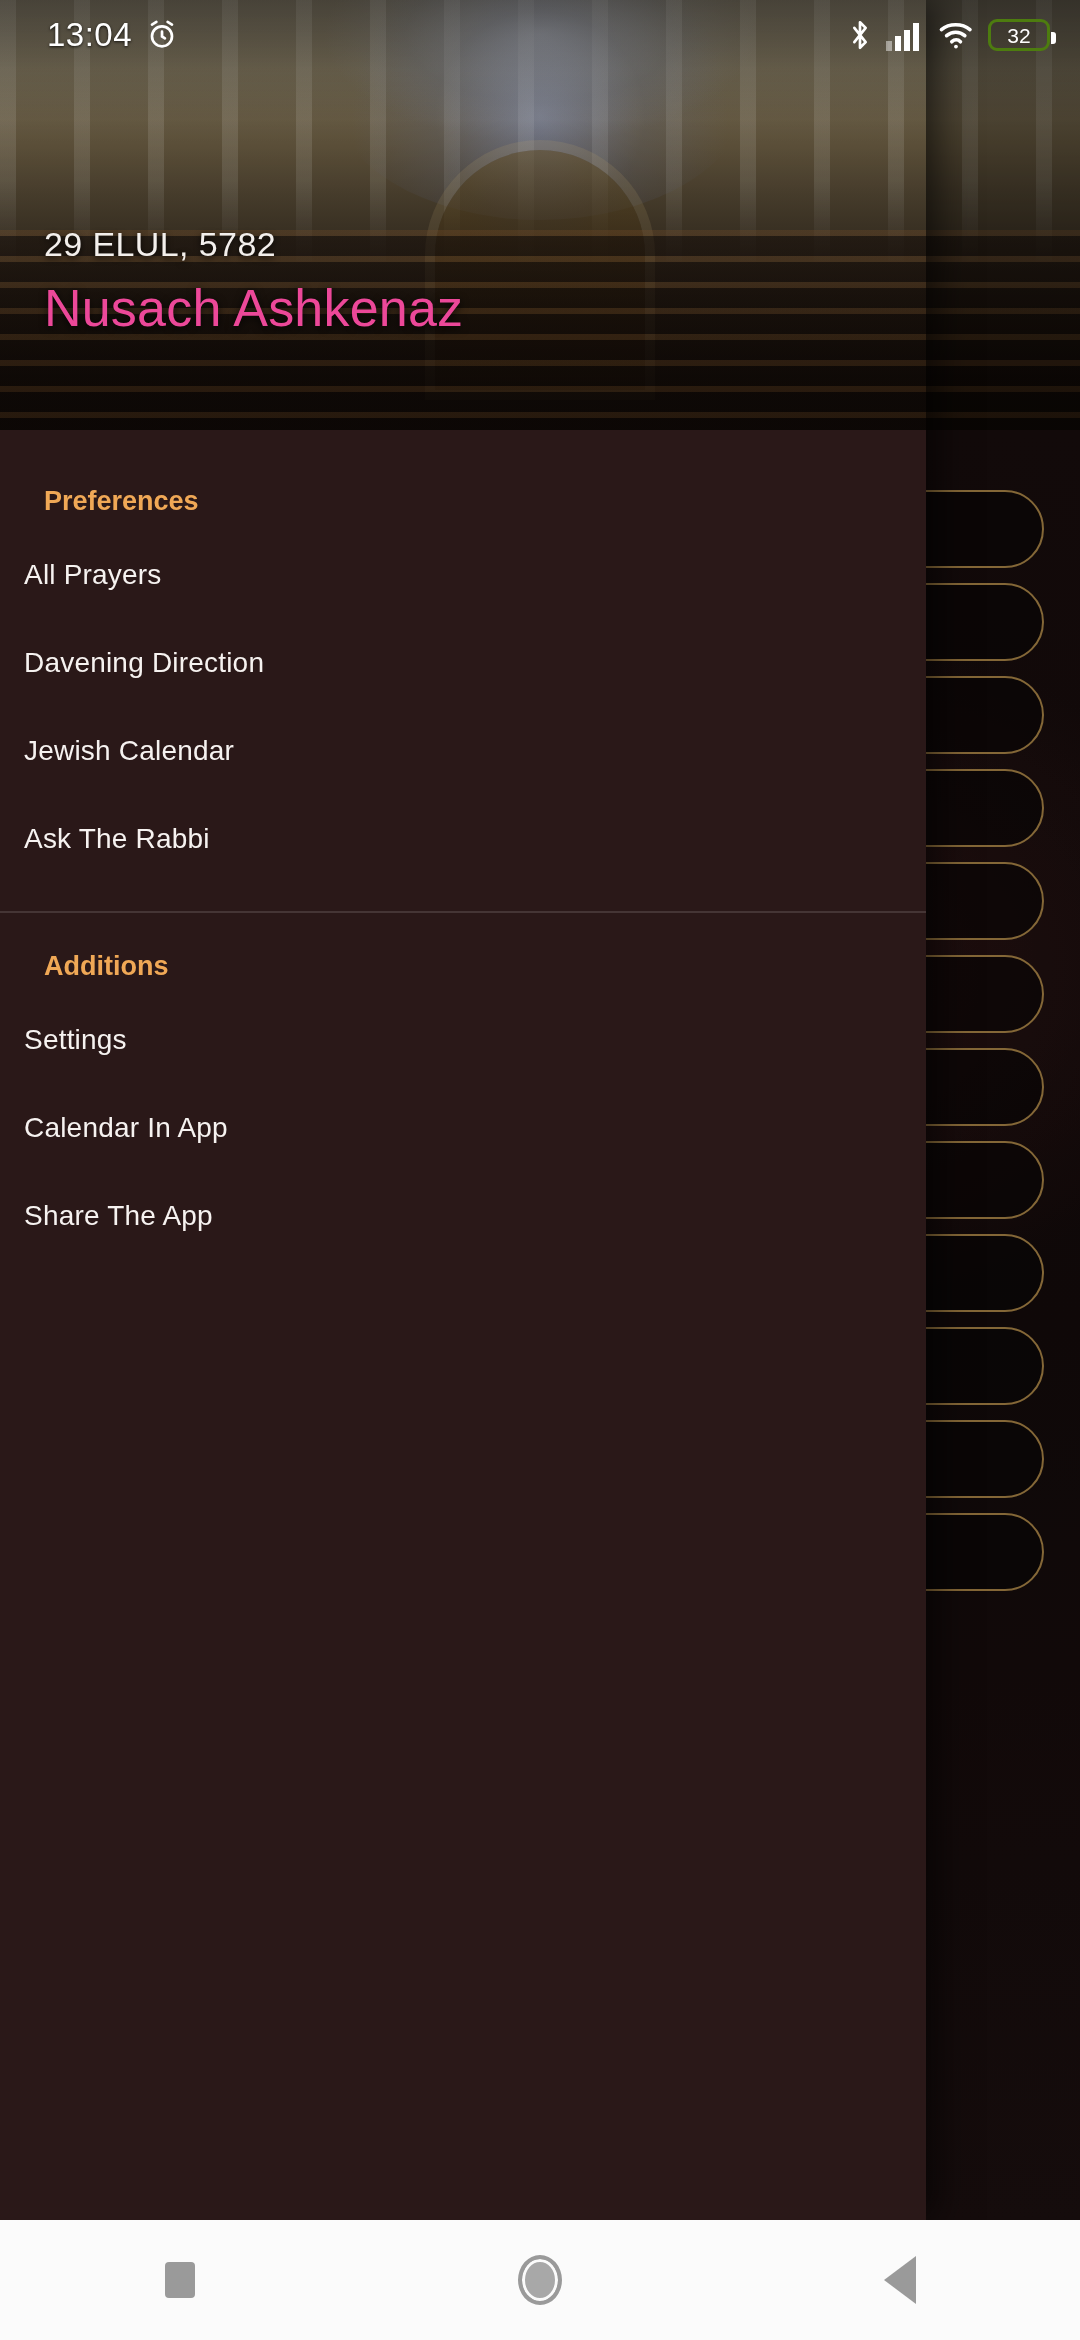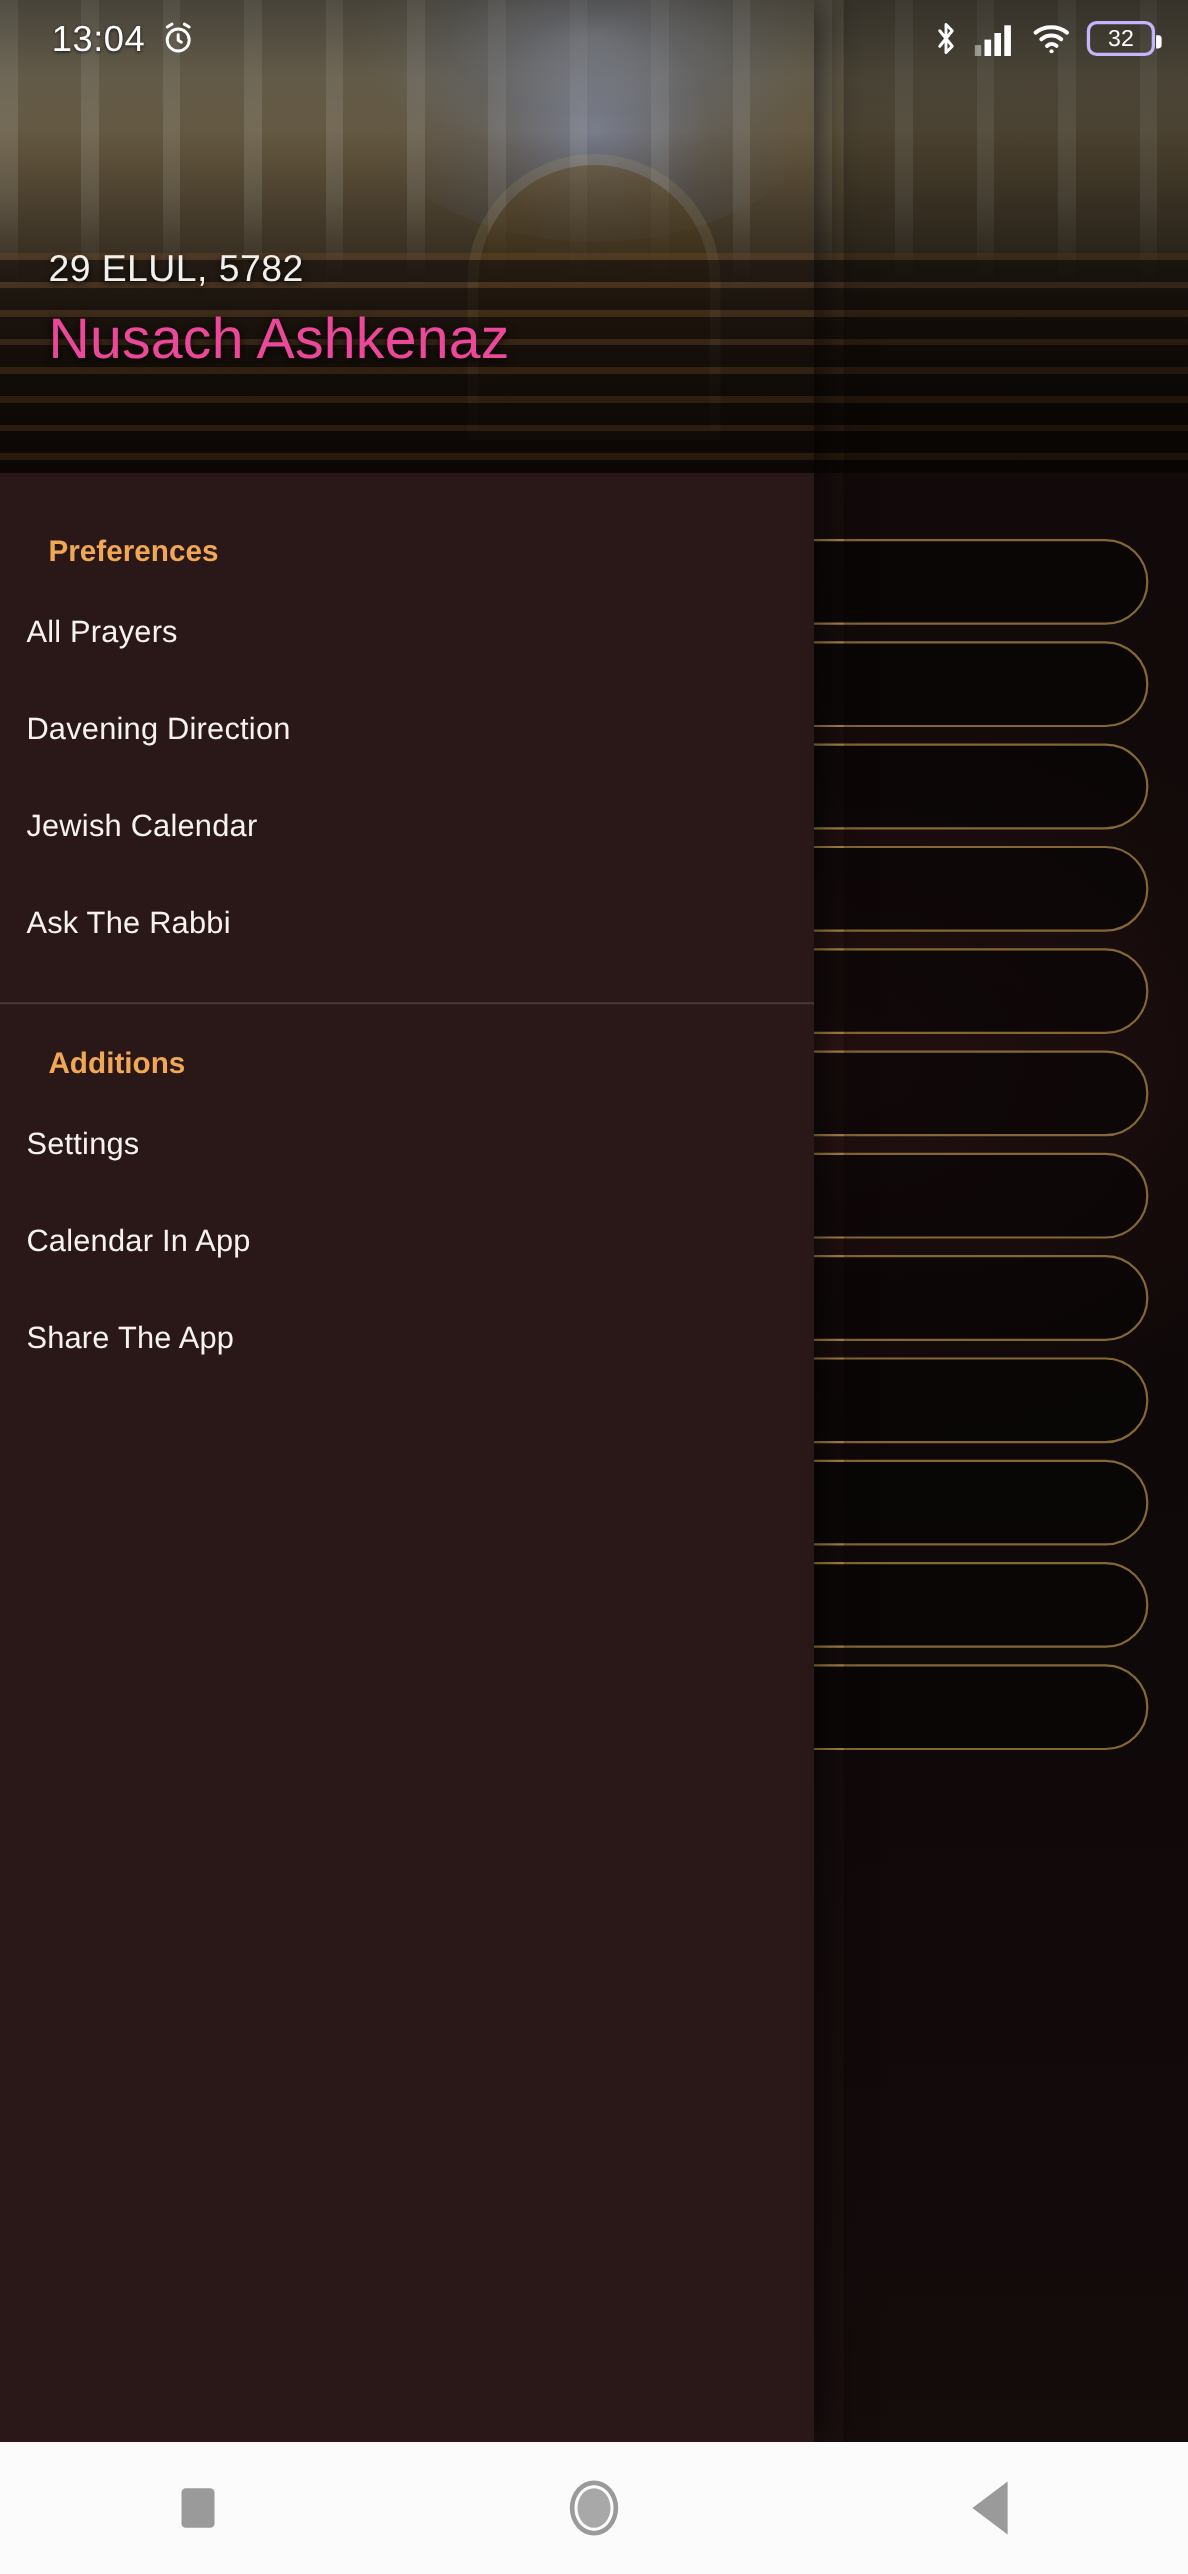--- a/index.html
+++ b/index.html
@@ -93,21 +93,21 @@
   }
 
   
   #scrim {
     position:absolute; left:767px; top:0; right:0; bottom:120px;
     background:rgba(0,0,0,0.25);
   }
 
   
   #drawer {
-    position:absolute; left:0; top:0; width:740px; bottom:120px;
+    position:absolute; left:0; top:0; width:926px; bottom:120px;
     background:#2a1818;
     box-shadow:10px 0 34px rgba(0,0,0,0.6);
     overflow:hidden;
   }
   .drawer-header {
     position:relative;
     height:430px;
     overflow:hidden;
   }
   .drawer-header .hero-photo { width:1080px; }
@@ -160,21 +160,21 @@
     color:#ffffff;
   }
   .status-left { display:flex; align-items:center; gap:14px; }
   .status-time { font-size:33px; letter-spacing:0.5px;
                  text-shadow:0 1px 3px rgba(0,0,0,0.8); }
   .status-right { display:flex; align-items:center; gap:12px; }
   .icon-svg { display:block; }
   .battery {
     position:relative;
     width:62px; height:32px;
-    border:3px solid #c4b5fd; border-radius:9px;
+    border:3px solid #4d7c0f; border-radius:9px;
     display:flex; align-items:center; justify-content:center;
   }
   .battery::after {
     content:""; position:absolute; right:-9px; top:10px;
     width:5px; height:12px; background:#fff; border-radius:0 3px 3px 0;
   }
   .battery-text { font-size:21px; color:#fff; line-height:1; }
 
   
   #nav-bar {

